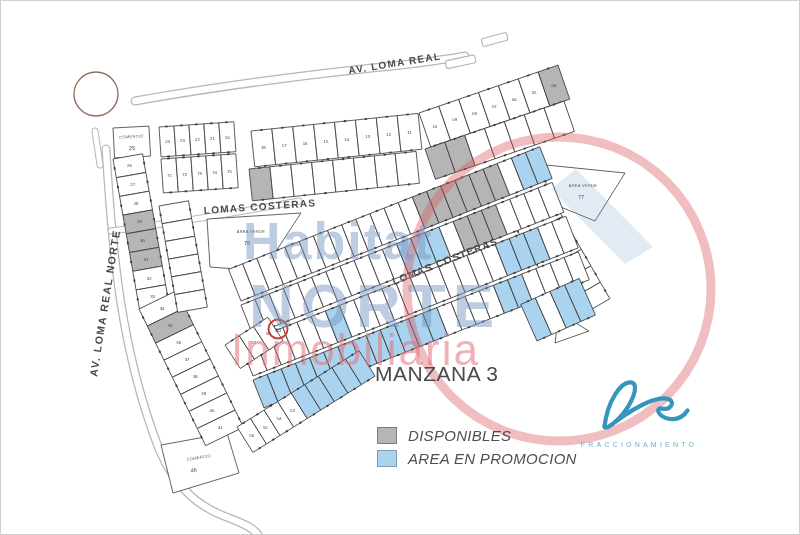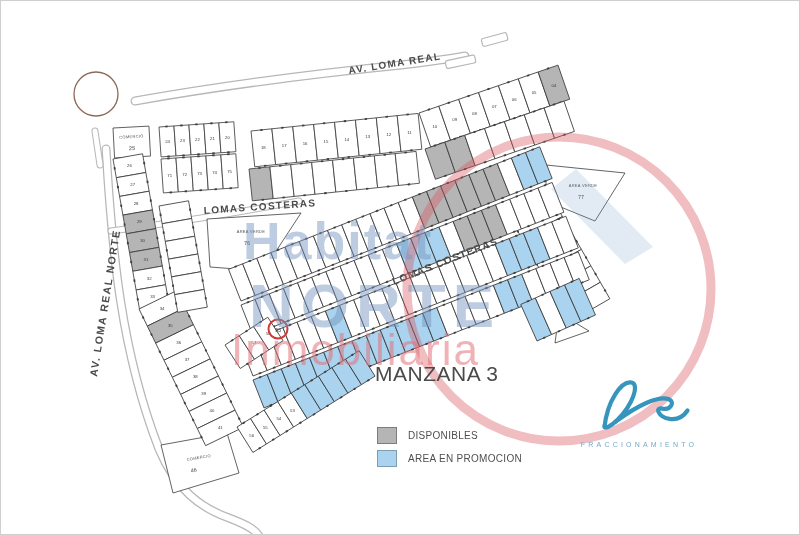--- a/index.html
+++ b/index.html
@@ -32,21 +32,21 @@
   .wm-t3{font-size:44px;fill:rgba(226,115,123,0.55);letter-spacing:2px;}
 
   
   .manzana-title{position:absolute;left:374px;top:361px;font-size:21px;
                  letter-spacing:0.5px;color:#4a4a4a;text-align:right;}
   .legend{position:absolute;left:376px;top:426px;}
   .legend-row{display:flex;align-items:center;margin-bottom:6px;}
   .swatch{width:20px;height:17px;margin-right:11px;box-sizing:border-box;}
   .swatch-gray{border:1px solid #7d7d7d;}
   .swatch-blue{border:1px solid #7d9db5;}
-  .legend-label{font-size:10px;color:#4f4f4f;letter-spacing:0.3px;}
+  .legend-label{font-size:15px;color:#4f4f4f;letter-spacing:0.3px;font-style:italic;}
   .logo{position:absolute;left:546px;top:374px;width:184px;text-align:center;}
   .logo-name{font-size:20px;letter-spacing:6px;color:#2d7ca6;white-space:nowrap;margin-top:2px;}
   .logo-sub{font-size:7px;letter-spacing:3.2px;color:#74a9c9;margin-top:6px;}
   .monogram{stroke:#3595bd;stroke-width:4.5;fill:none;stroke-linecap:round;}
 </style>
 </head>
 <body>
 
 <div class="stage">
 

